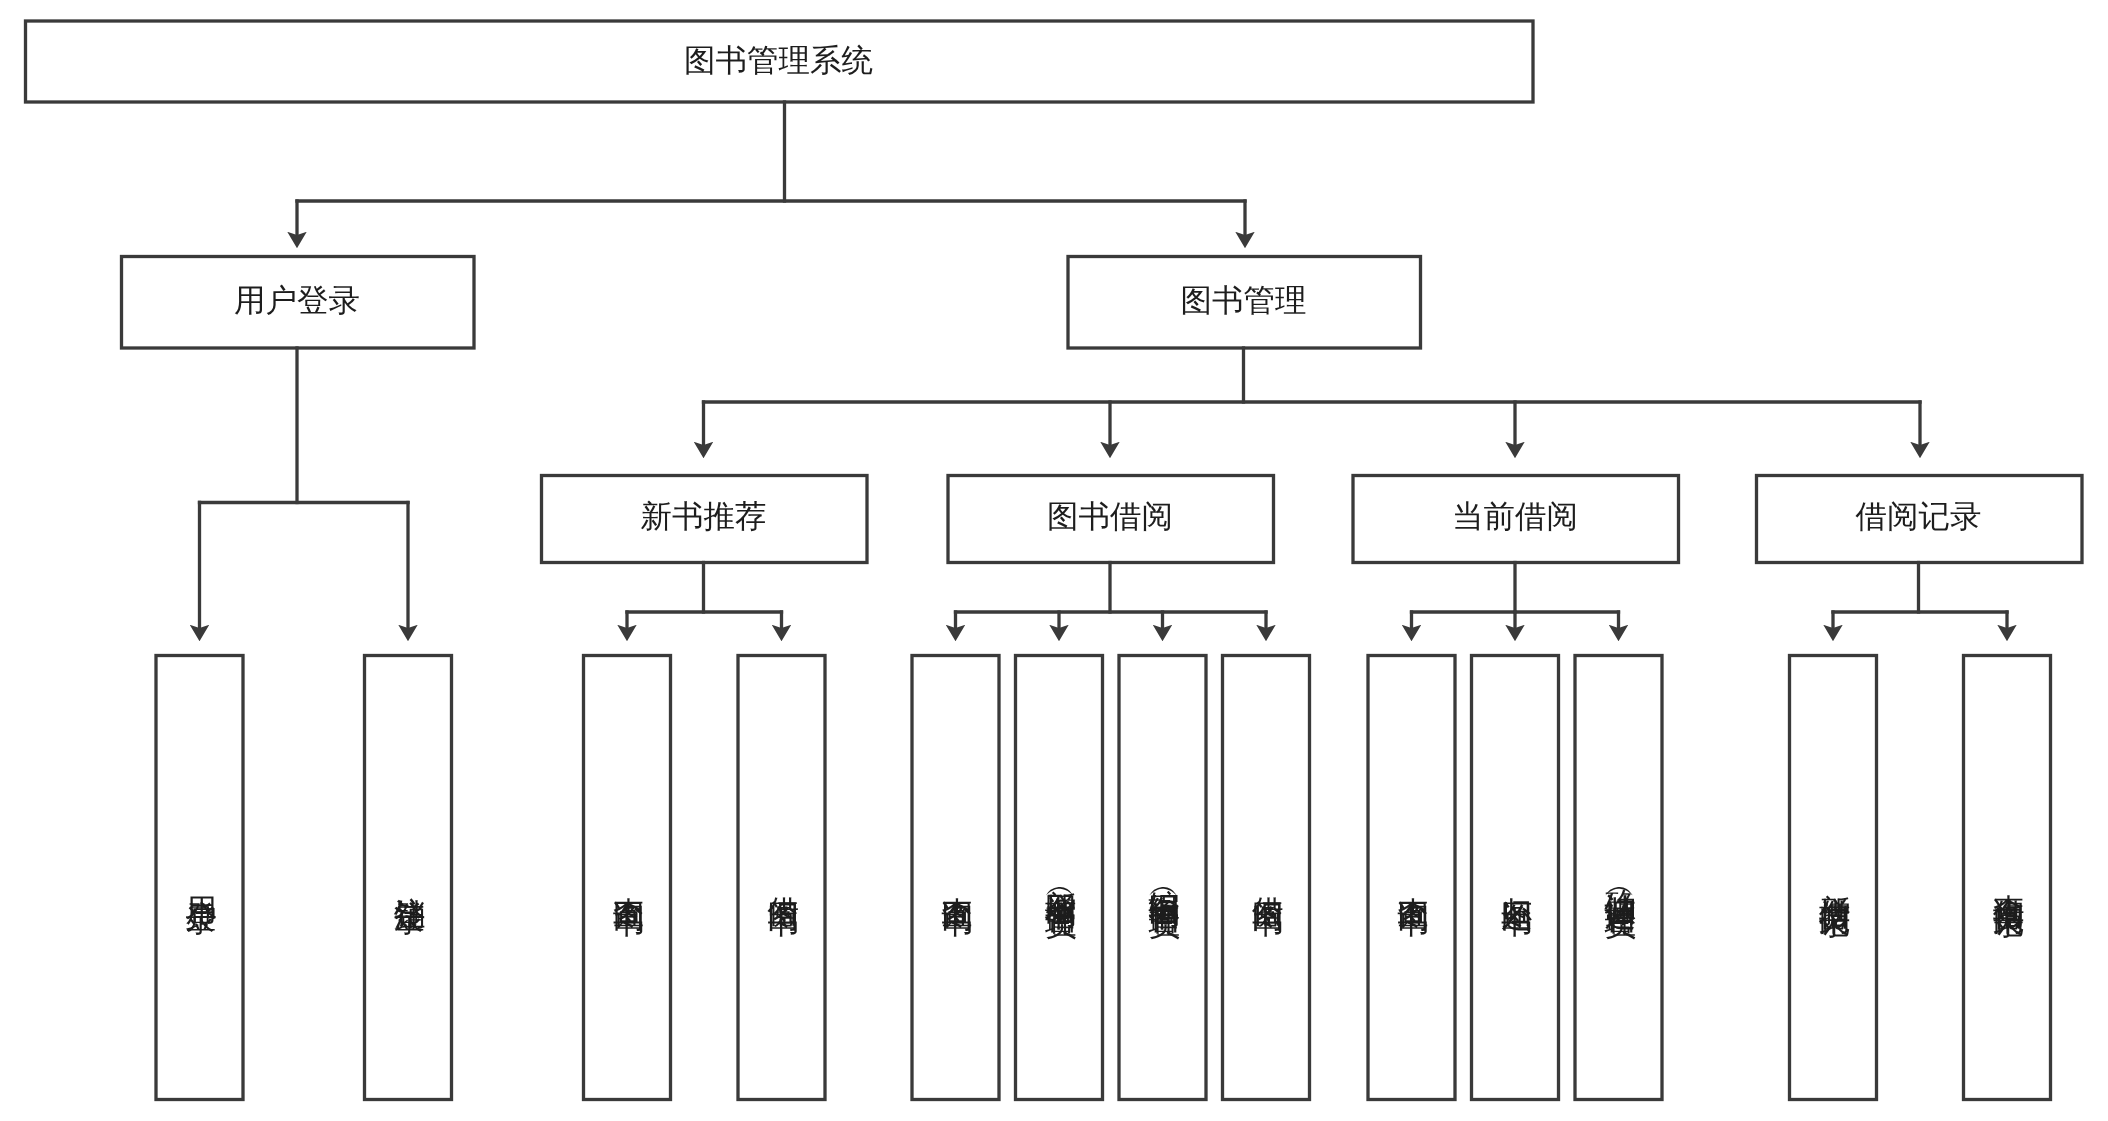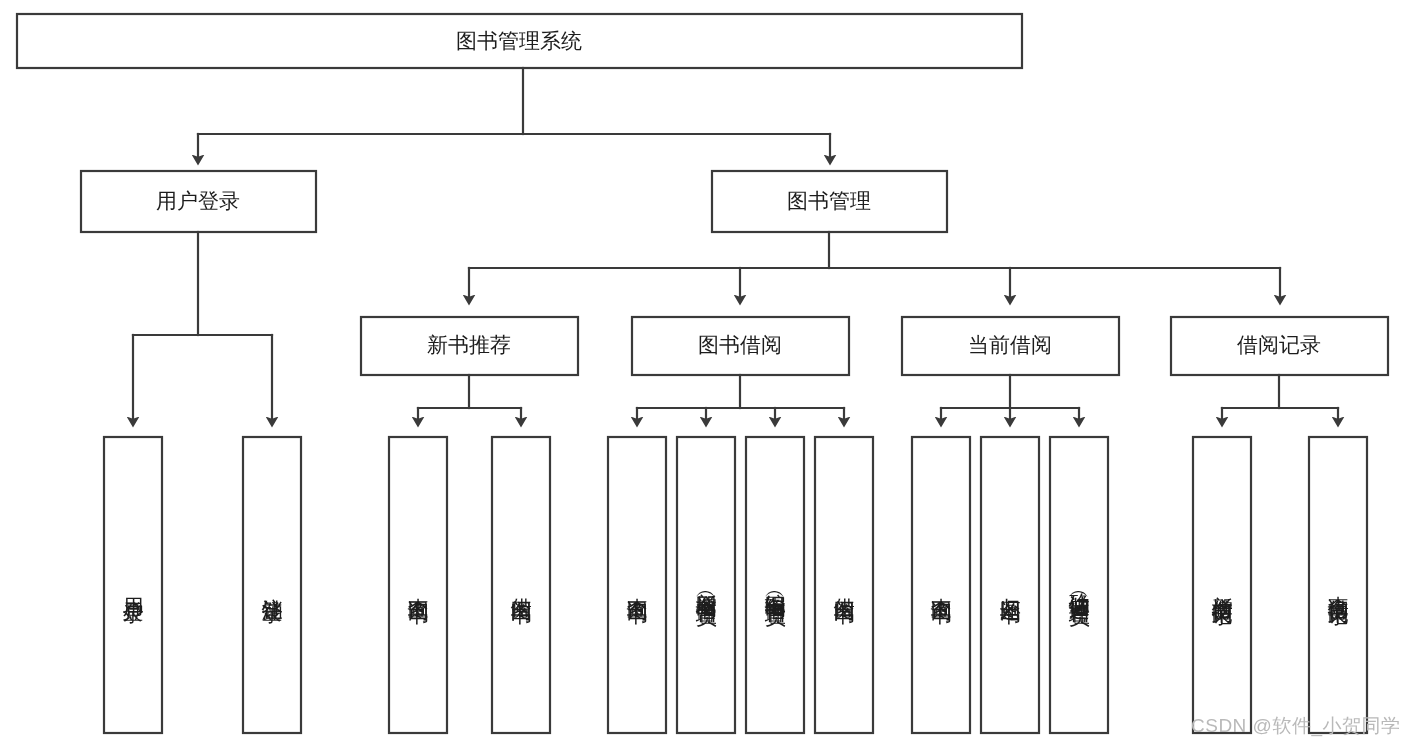--- a/index.html
+++ b/index.html
@@ -187,15 +187,14 @@
   <div class="leaf-label" style="left:746px; top:437px; width:58px; height:296px;">编辑图书（管理员）</div>
   <div class="leaf-label" style="left:815px; top:437px; width:58px; height:296px;">借阅图书</div>
 
   <div class="leaf-label" style="left:912px; top:437px; width:58px; height:296px;">查询图书</div>
   <div class="leaf-label" style="left:981px; top:437px; width:58px; height:296px;">归还图书</div>
   <div class="leaf-label" style="left:1050px; top:437px; width:58px; height:296px;">确认归还（管理员）</div>
 
   <div class="leaf-label" style="left:1193px; top:437px; width:58px; height:296px;">新增借阅记录</div>
   <div class="leaf-label" style="left:1309px; top:437px; width:58px; height:296px;">查询借阅记录</div>
 
-  <div class="watermark" style="left:1191px; top:713px;">CSDN @软件_小贺同学</div>
 
 </div>
 
 </body></html>

